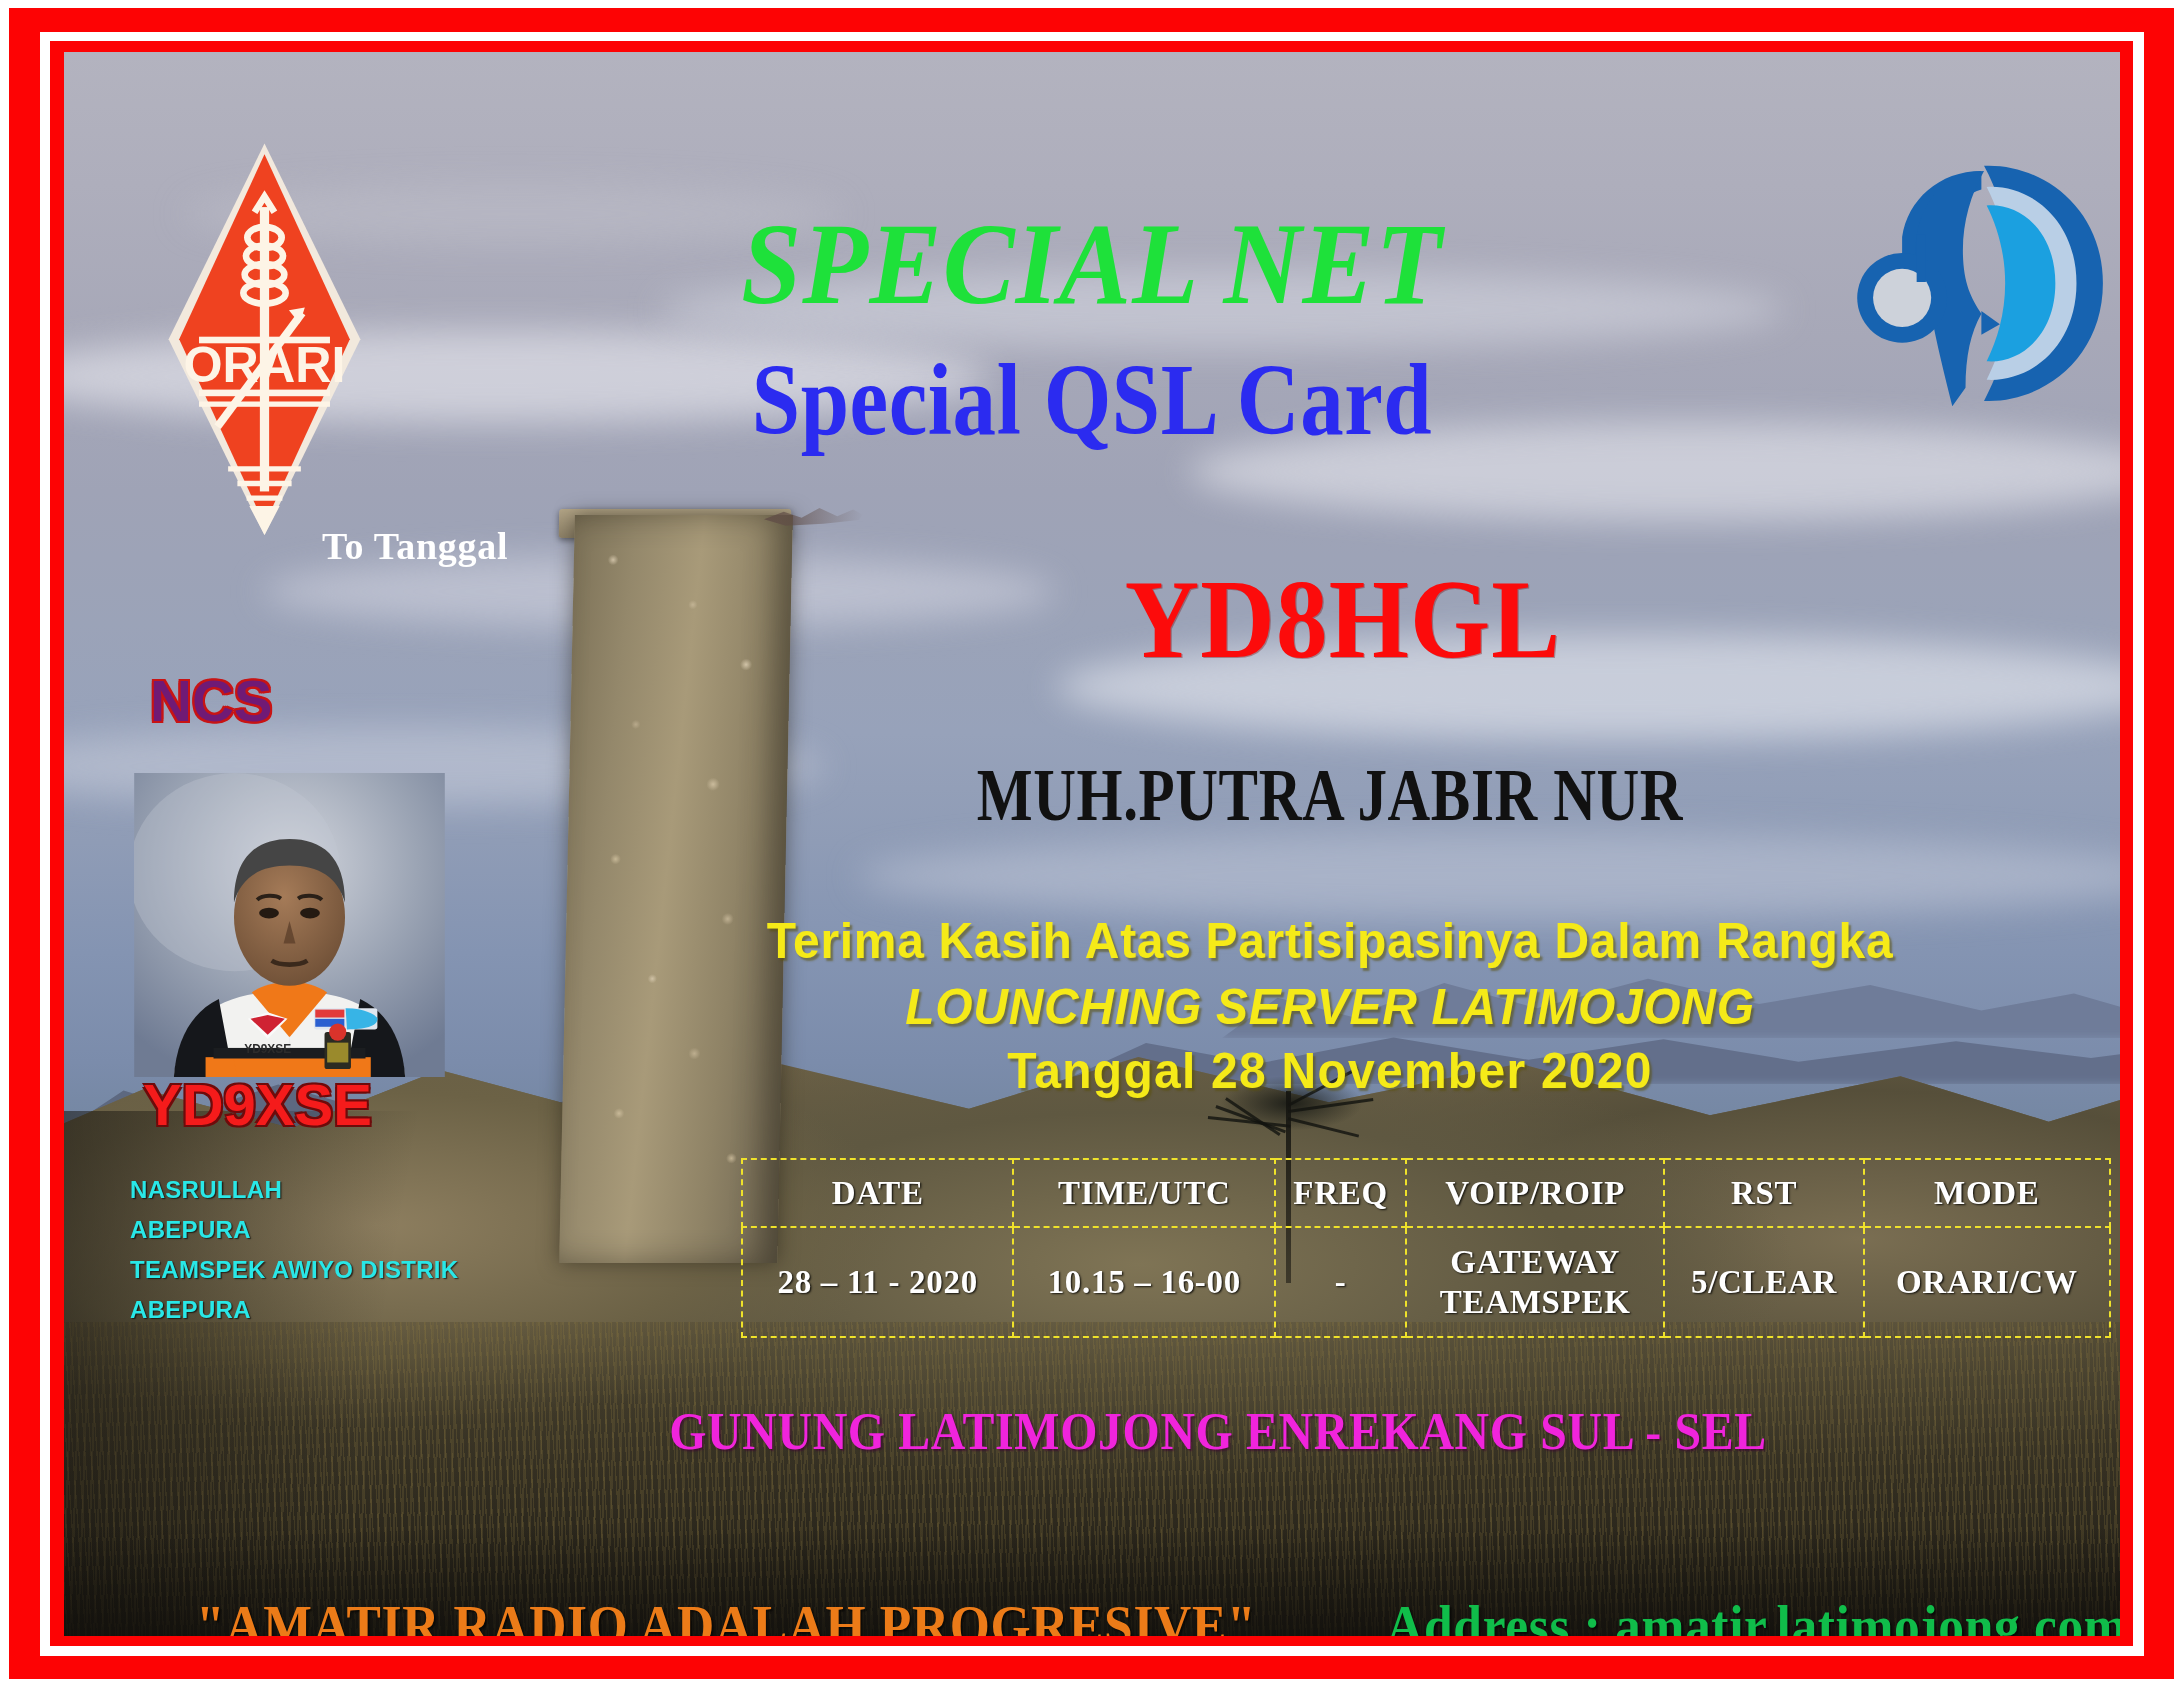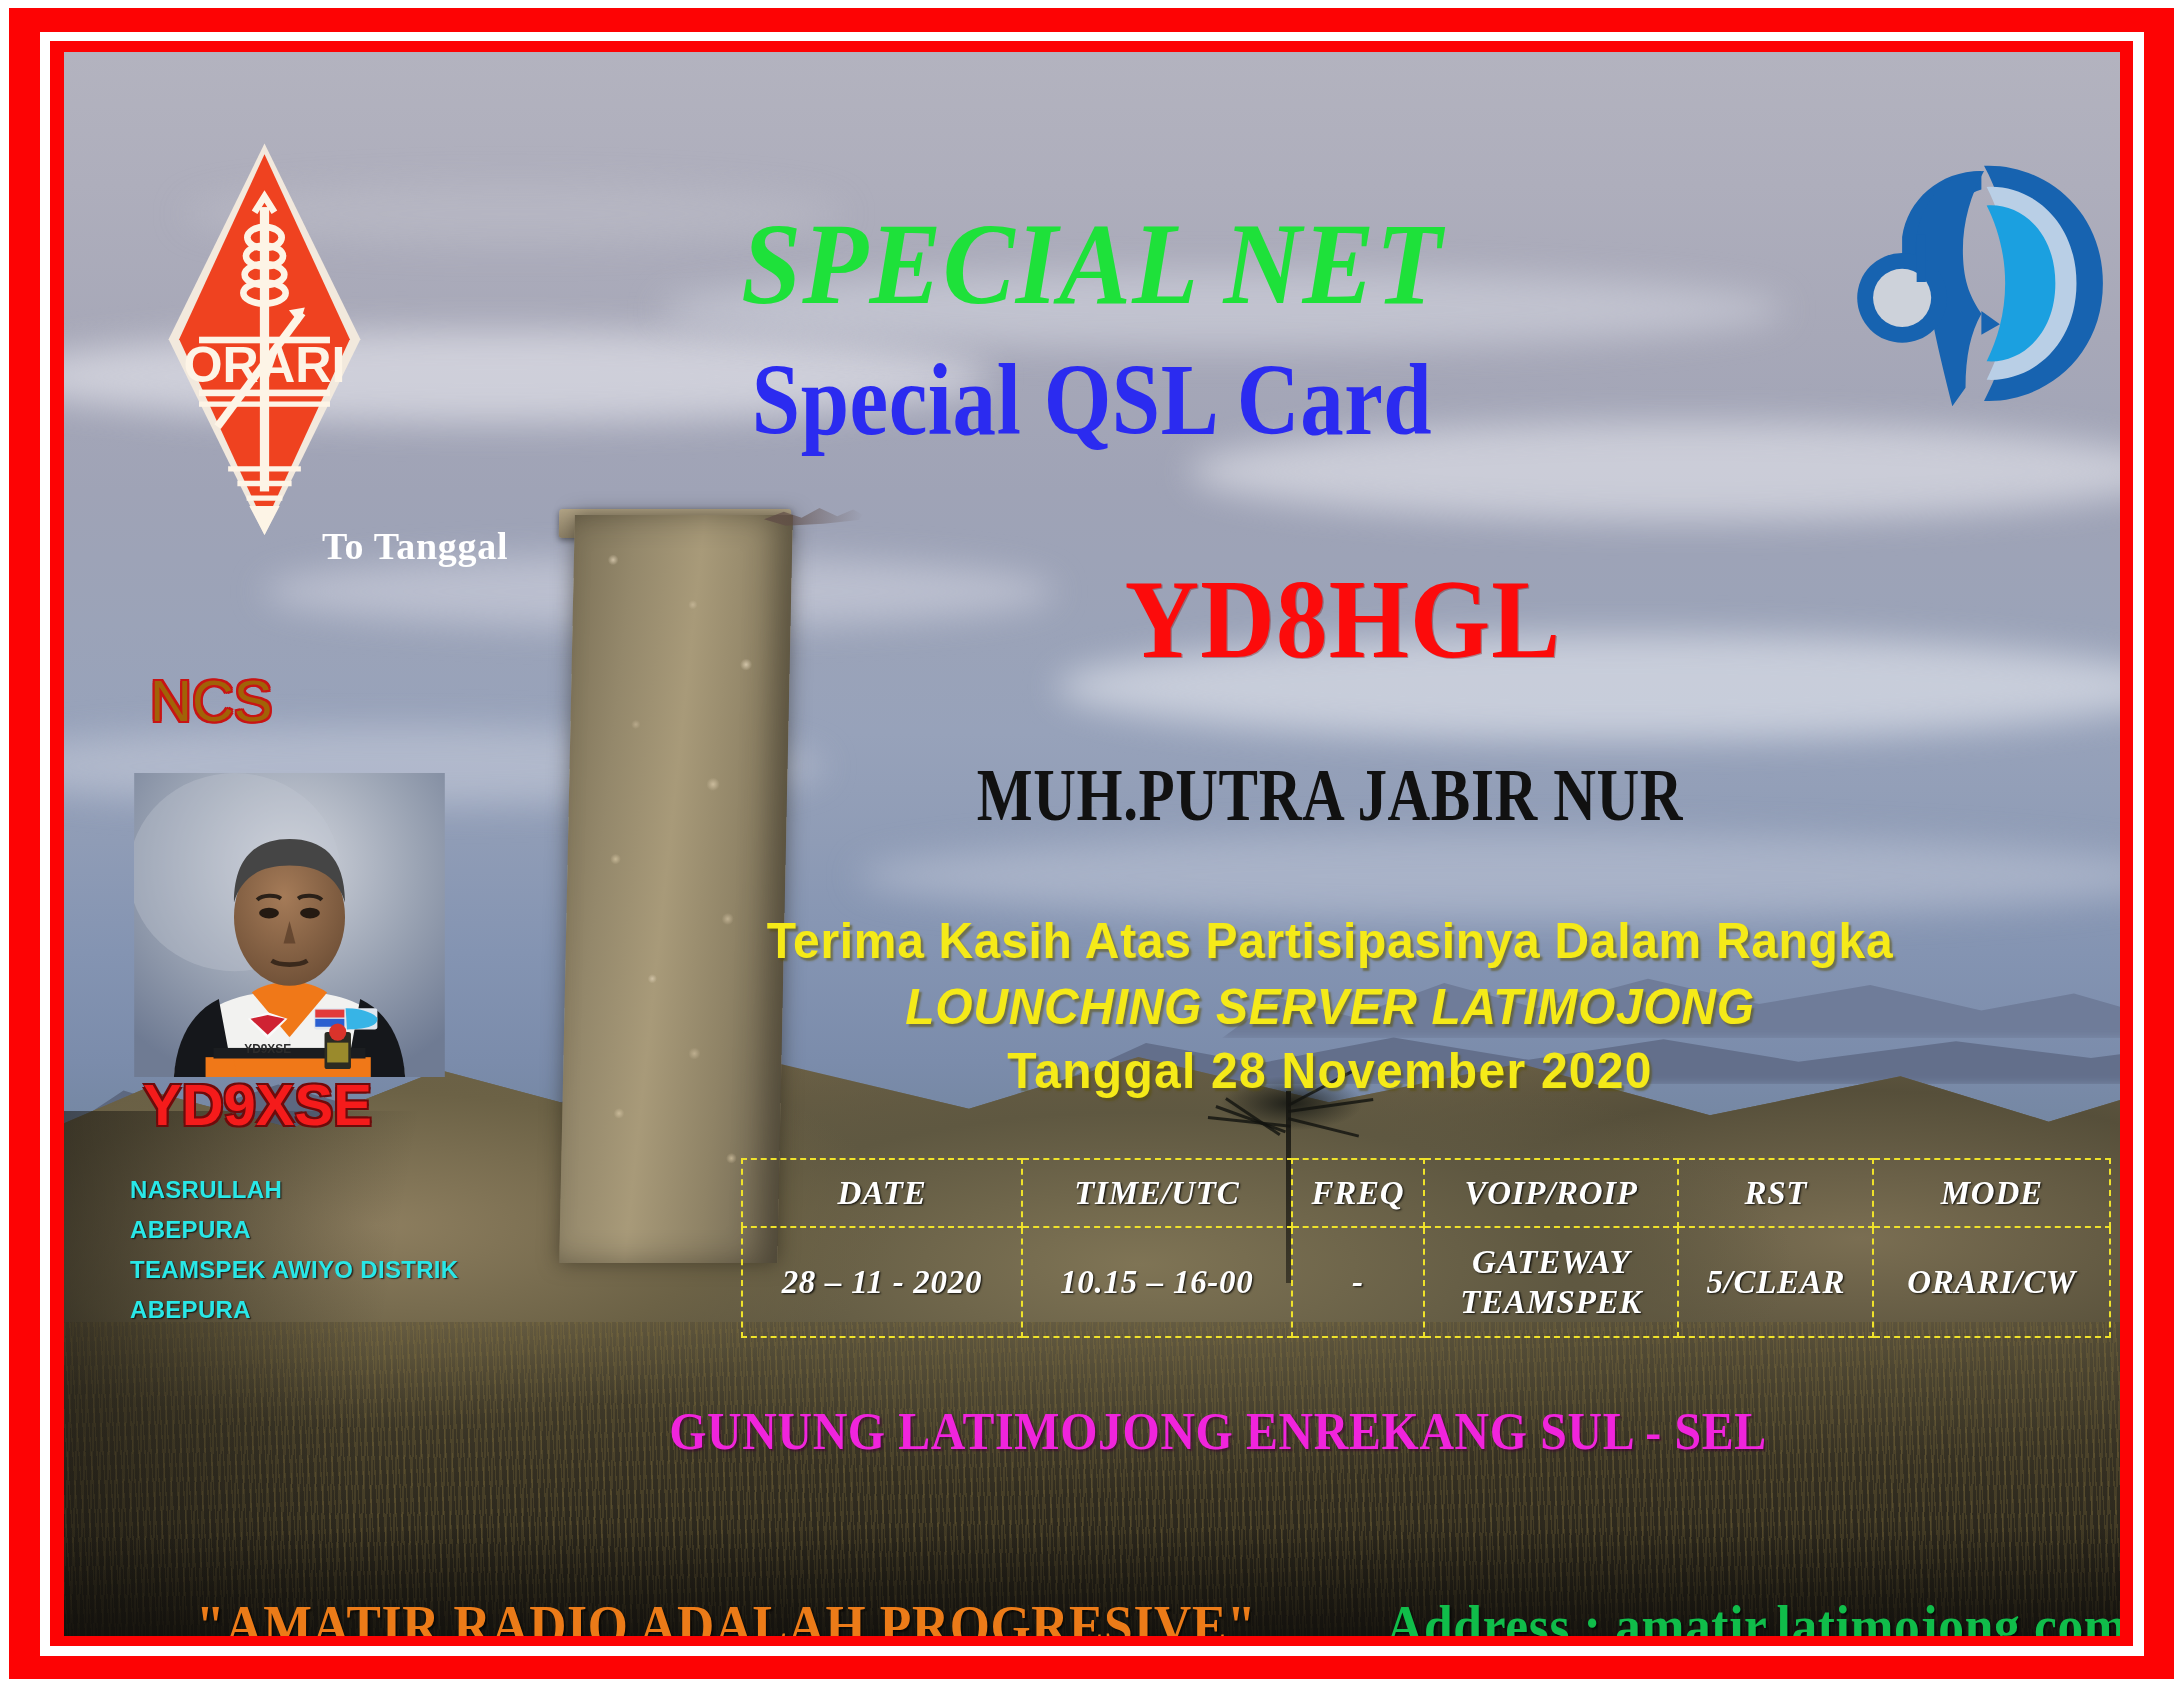--- a/index.html
+++ b/index.html
@@ -95,22 +95,22 @@
      font-family:"Liberation Serif",serif;font-weight:bold;font-style:italic;
      font-size:116px;color:#1ee13a;letter-spacing:1.3px;
      transform:scaleX(.93);}
   #title-qsl{left:0;top:290px;width:2056px;text-align:center;
      font-family:"Liberation Serif",serif;font-weight:bold;
      font-size:101px;color:#2b2bf0;letter-spacing:0.7px;transform:scaleX(.86);}
 
   #to-station{left:258px;top:472px;font-family:"Liberation Serif",serif;font-weight:bold;
      font-size:38px;color:#ffffff;letter-spacing:0.7px;}
 
-  #ncs{left:86px;top:615px;font-family:"Liberation Sans",sans-serif;font-weight:normal;
-     font-size:58px;color:#a16207;
+  #ncs{left:86px;top:615px;font-family:"Liberation Sans",sans-serif;font-weight:bold;
+     font-size:58px;color:#701a75;
      text-shadow:-2px -2px 0 #c81414,2px -2px 0 #c81414,-2px 2px 0 #c81414,2px 2px 0 #c81414,
                  0 -2px 0 #c81414,0 2px 0 #c81414,-2px 0 0 #c81414,2px 0 0 #c81414;}
   #ncs-call{left:79px;top:1019px;font-family:"Liberation Sans",sans-serif;font-weight:bold;
      font-size:58px;color:#f51b1b;
      text-shadow:-2px -2px 0 #6e0b0b,2px -2px 0 #6e0b0b,-2px 2px 0 #6e0b0b,2px 2px 0 #6e0b0b;}
 
   #opphoto{position:absolute;left:70px;top:721px;width:311px;height:304px;overflow:hidden;}
 
   #addr{position:absolute;left:66px;top:1118px;width:582px;
      font-family:"Liberation Sans",sans-serif;font-weight:bold;font-size:24px;
@@ -131,21 +131,21 @@
      font-family:"Liberation Sans",sans-serif;font-weight:bold;color:#f5ea18;
      text-shadow:2.6px 2.6px 2px rgba(90,80,10,.55);}
   #thanks1{top:860px;font-size:50px;transform:translateX(238px) scaleX(.96);letter-spacing:0.7px;}
   #thanks2{top:926px;font-size:50px;font-style:italic;transform:translateX(238px) scaleX(.96);letter-spacing:0.7px;}
   #thanks3{top:990px;font-size:50px;transform:translateX(238px) scaleX(.96);letter-spacing:1.3px;}
 
   
   #qso-table{position:absolute;left:677px;top:1106px;width:1370px;border-collapse:collapse;}
   #qso-table td{border:2px dashed #efe22a;text-align:center;color:#ffffff;
      font-family:"Liberation Serif",serif;font-weight:bold;letter-spacing:0.7px;
-     text-shadow:1.3px 1.3px 2px rgba(0,0,0,.8);font-style:italic;}
+     text-shadow:1.3px 1.3px 2px rgba(0,0,0,.8);}
   #qso-table tr.hdr td{font-size:33px;height:64px;}
   #qso-table tr.val td{font-size:33px;height:106px;line-height:40px;}
 
   #place{left:0;top:1350px;width:2056px;text-align:center;
      font-family:"Liberation Serif",serif;font-weight:bold;font-size:52px;
      color:#f024dc;letter-spacing:0.7px;transform:translateX(126px) scaleX(.92);
      text-shadow:2px 2px 2px rgba(60,0,50,.55);}
 
   #motto{left:86px;top:1542px;font-family:"Liberation Serif",serif;font-weight:bold;
      font-size:56px;color:#ec7b18;letter-spacing:0.7px;transform:scaleX(.92);

